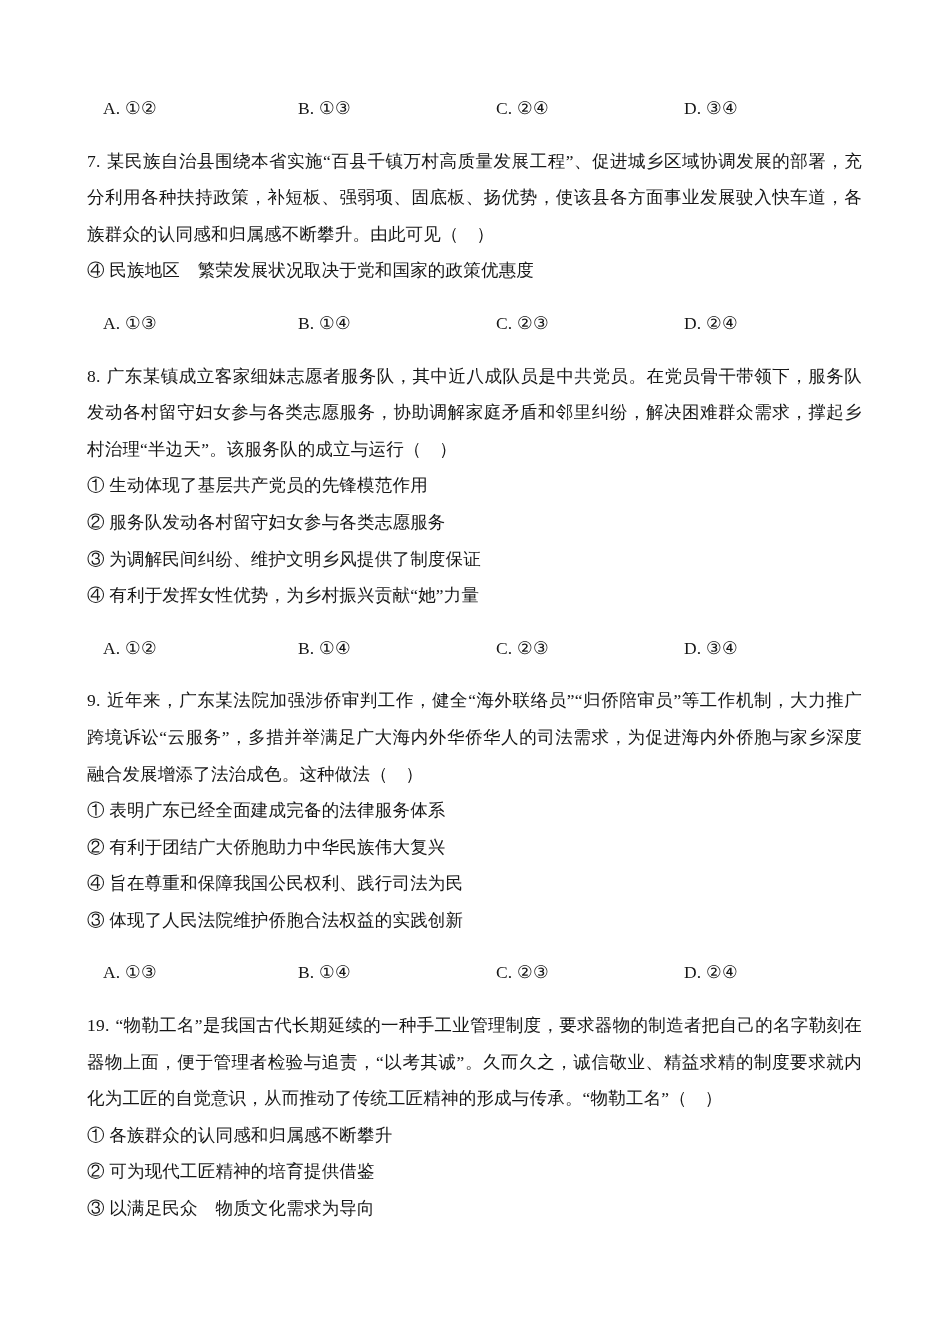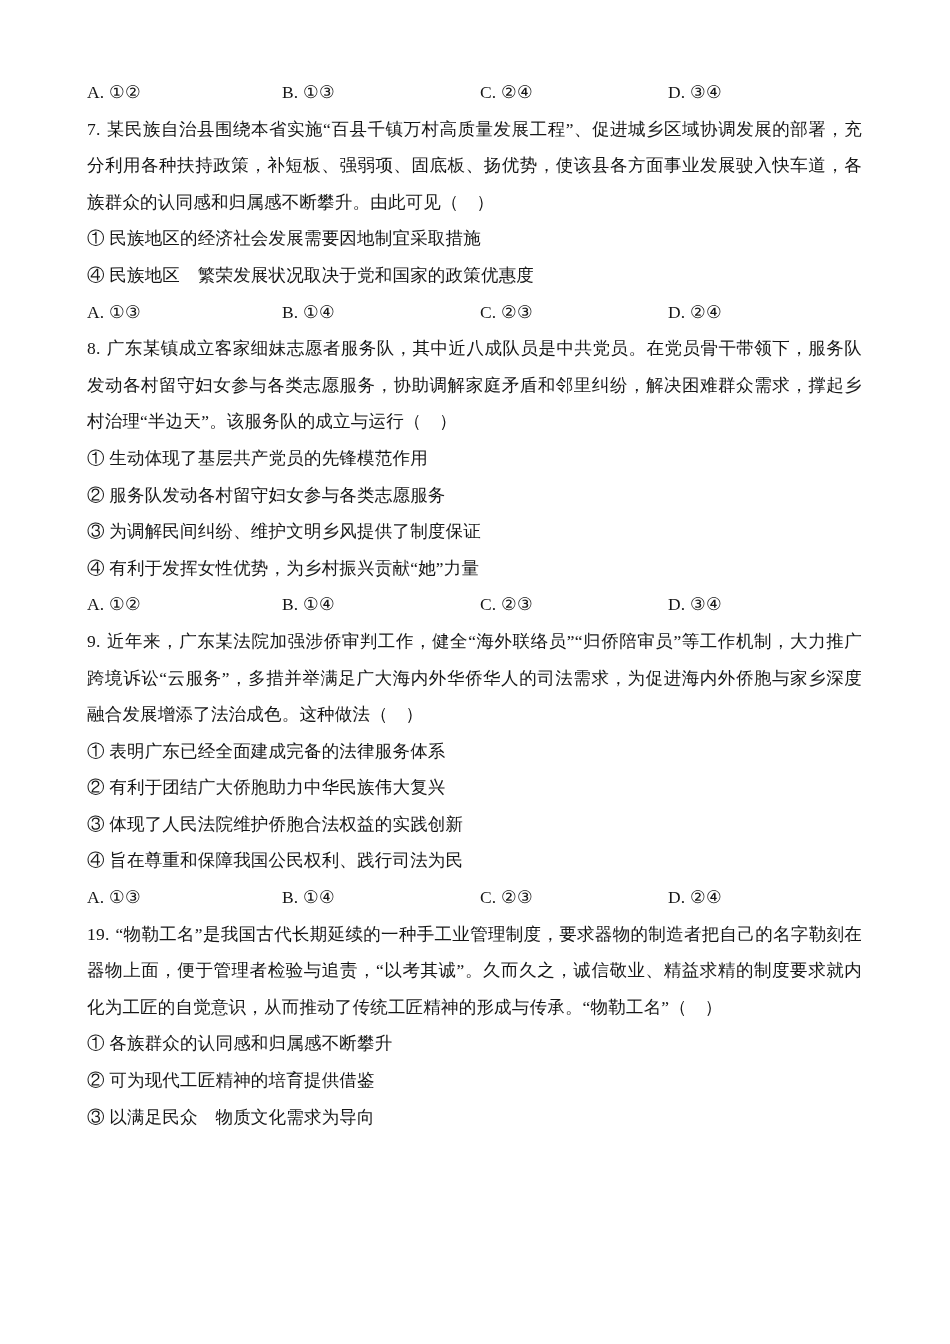--- a/index.html
+++ b/index.html
@@ -15,42 +15,41 @@
     font-size: 17.5px;
     color: #161616;
     overflow: hidden;
   }
   .line { margin: 0; line-height: 36.6px; letter-spacing: 0.2px; }
   .stem { text-align: justify; text-align-last: left; }
   .q-num { padding-right: 6px; }
   .opts {
     display: grid;
     grid-template-columns: 195px 198px 188px auto;
-    margin: 0;
+    margin: 16px;
     line-height: 36.6px;
     letter-spacing: 0.2px;
   }
   .opt { white-space: nowrap; }
   .item { white-space: pre-wrap; }
 </style>
 </head>
 <body>
 
 <div class="page">
 
   <div class="opts">
     <span class="opt">A. ①②</span>
     <span class="opt">B. ①③</span>
     <span class="opt">C. ②④</span>
     <span class="opt">D. ③④</span>
   </div>
 
   <div>
     <p class="line stem"><span class="q-num">7.</span><span>某民族自治县围绕本省实施“百县千镇万村高质量发展工程”、促进城乡区域协调发展的部署，充分利用各种扶持政策，补短板、强弱项、固底板、扬优势，使该县各方面事业发展驶入快车道，各族群众的认同感和归属感不断攀升。由此可见（　）</span></p>
-    <p class="line item">① 民族地区的经济社会发展需要因地制宜采取措施</p>
     <p class="line item">④ 民族地区　繁荣发展状况取决于党和国家的政策优惠度</p>
     <div class="opts">
       <span class="opt">A. ①③</span>
       <span class="opt">B. ①④</span>
       <span class="opt">C. ②③</span>
       <span class="opt">D. ②④</span>
     </div>
   </div>
 
   <div>
@@ -64,22 +63,22 @@
       <span class="opt">B. ①④</span>
       <span class="opt">C. ②③</span>
       <span class="opt">D. ③④</span>
     </div>
   </div>
 
   <div>
     <p class="line stem"><span class="q-num">9.</span><span>近年来，广东某法院加强涉侨审判工作，健全“海外联络员”“归侨陪审员”等工作机制，大力推广跨境诉讼“云服务”，多措并举满足广大海内外华侨华人的司法需求，为促进海内外侨胞与家乡深度融合发展增添了法治成色。这种做法（　）</span></p>
     <p class="line item">① 表明广东已经全面建成完备的法律服务体系</p>
     <p class="line item">② 有利于团结广大侨胞助力中华民族伟大复兴</p>
+    <p class="line item">④ 旨在尊重和保障我国公民权利、践行司法为民</p>
     <p class="line item">③ 体现了人民法院维护侨胞合法权益的实践创新</p>
-    <p class="line item">④ 旨在尊重和保障我国公民权利、践行司法为民</p>
     <div class="opts">
       <span class="opt">A. ①③</span>
       <span class="opt">B. ①④</span>
       <span class="opt">C. ②③</span>
       <span class="opt">D. ②④</span>
     </div>
   </div>
 
   <div>
     <p class="line stem"><span class="q-num">19.</span><span>“物勒工名”是我国古代长期延续的一种手工业管理制度，要求器物的制造者把自己的名字勒刻在器物上面，便于管理者检验与追责，“以考其诚”。久而久之，诚信敬业、精益求精的制度要求就内化为工匠的自觉意识，从而推动了传统工匠精神的形成与传承。“物勒工名”（　）</span></p>

